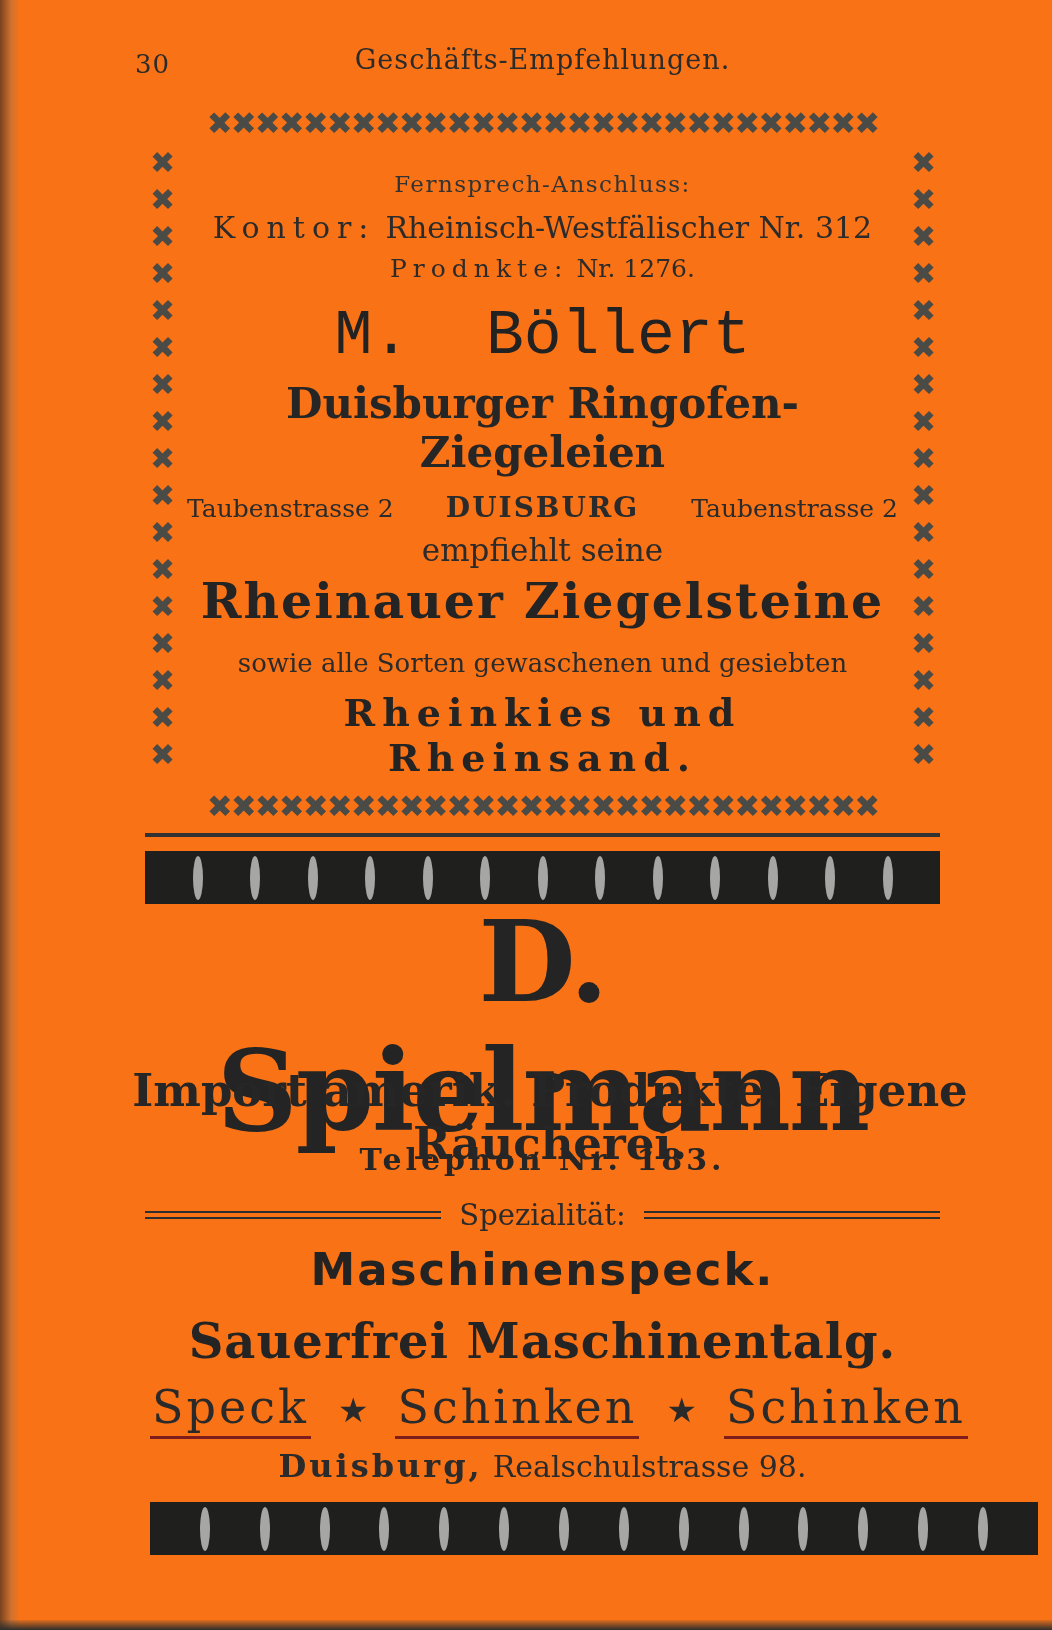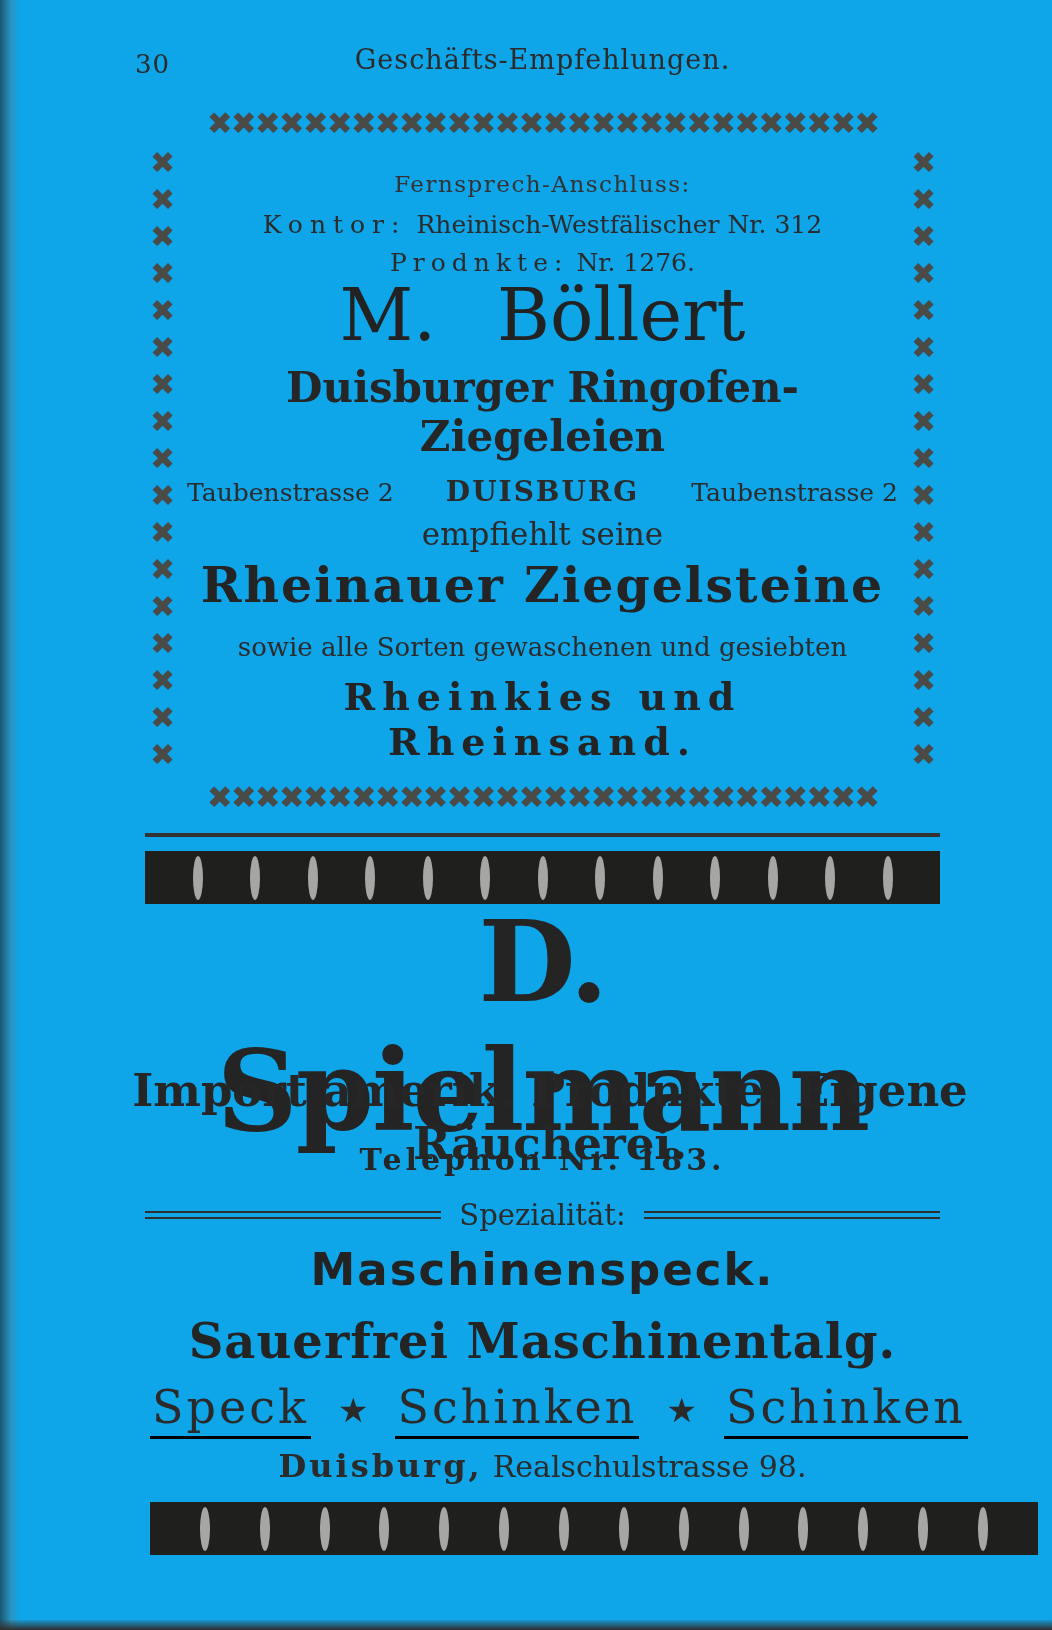--- a/index.html
+++ b/index.html
@@ -1,16 +1,16 @@
 <!DOCTYPE html>
 <html><head>
 <meta charset="utf-8">
 <style>
   html,body{margin:0;padding:0;}
-  .page{position:relative;width:1052px;height:1630px;background:#0ea5e9;overflow:hidden;
+  .page{position:relative;width:1052px;height:1630px;background:#f97316;overflow:hidden;
         font-family:"DejaVu Serif","Liberation Serif",serif;color:#2b2b2b;}
   .book-edge{position:absolute;left:0;top:0;bottom:0;width:20px;
         background:linear-gradient(90deg,rgba(35,35,35,.6),rgba(110,110,108,.3) 55%,rgba(166,166,164,0));}
   .page-bottom{position:absolute;left:0;right:0;bottom:0;height:10px;
         background:linear-gradient(180deg,rgba(70,70,68,.15),#2e2e2c);}
 
   
   .header{position:absolute;top:44px;left:145px;width:795px;}
   .page-num{position:absolute;left:-10px;top:5px;font-size:26px;letter-spacing:1px;}
   .page-title{text-align:center;font-size:27px;letter-spacing:1px;}
@@ -22,25 +22,25 @@
   .chain-h{grid-column:1/4;font-size:31px;line-height:40px;letter-spacing:-2px;text-align:center;white-space:nowrap;}
   .chain-top{grid-row:1;}
   .chain-bottom{grid-row:3;align-self:end;}
   .chain-v{grid-row:2;font-size:30px;writing-mode:vertical-rl;text-orientation:upright;
            letter-spacing:2px;line-height:38px;white-space:nowrap;}
   .chain-left{grid-column:1;}
   .chain-right{grid-column:3;}
   .ad1-content{grid-column:2;grid-row:2;text-align:center;}
 
   .l-phone{margin-top:26px;font-size:23px;letter-spacing:1.5px;color:#333;}
-  .l-kontor{margin-top:13px;font-size:25px;}
+  .l-kontor{margin-top:13px;font-size:30px;}
   .lbl-sp{letter-spacing:7px;margin-right:10px;}
   .l-ziegelei{margin-top:9px;font-size:25px;}
   .lbl-sp2{letter-spacing:6px;margin-right:8px;}
-  .l-name{margin-top:0;font-size:72px;line-height:1.08;color:#222;word-spacing:38px;}
+  .l-name{margin-top:20px;font-size:63px;line-height:1.08;color:#222;word-spacing:38px;font-family:Liberation Mono, monospace;}
   .l-sub{margin-top:8px;font-size:42px;font-weight:bold;color:#262626;}
   .l-addr{margin-top:14px;display:flex;justify-content:space-between;align-items:baseline;
           padding:0 6px;font-size:25px;}
   .l-addr .city{font-size:28px;font-weight:bold;letter-spacing:2px;}
   .l-tag{margin-top:8px;font-size:31px;}
   .l-prod{margin-top:4px;font-size:49px;font-weight:bold;letter-spacing:2px;color:#242424;}
   .l-sub2{margin-top:18px;font-size:26px;}
   .l-bold{margin-top:12px;font-size:38px;font-weight:bold;letter-spacing:7px;color:#242424;}
 
   
@@ -60,21 +60,21 @@
   .sp-spec{position:absolute;top:1198px;left:145px;width:795px;display:flex;align-items:center;
            gap:18px;font-size:29px;}
   .spec-rule{flex:1;height:8px;box-sizing:border-box;border-top:2px solid #2e2e2e;border-bottom:2px solid #2e2e2e;}
   .sp-prod1{position:absolute;top:1243px;left:145px;width:795px;text-align:center;font-size:45px;
             font-weight:bold;letter-spacing:2px;color:#232323;
             font-family:"DejaVu Sans","Liberation Sans",sans-serif;}
   .sp-prod2{position:absolute;top:1313px;left:145px;width:795px;text-align:center;font-size:48px;
             font-weight:bold;letter-spacing:1px;color:#242424;}
   .sp-items{position:absolute;top:1380px;left:150px;width:818px;display:flex;
             justify-content:space-between;align-items:center;font-size:46px;color:#2a2a2a;}
-  .sp-items .word{border-bottom:3px solid #000000;padding:0 2px 2px;letter-spacing:3px;}
+  .sp-items .word{border-bottom:3px solid #7f1d1d;padding:0 2px 2px;letter-spacing:3px;}
   .sp-items .star{font-family:"DejaVu Sans","Liberation Sans",sans-serif;font-size:34px;}
   .sp-city{position:absolute;top:1447px;left:145px;width:795px;text-align:center;font-size:30px;}
   .sp-city .city{font-weight:bold;font-size:32px;letter-spacing:3px;margin-right:10px;}
 </style>
 </head>
 <body>
 
 <div class="page">
   <div class="book-edge"></div>
 

